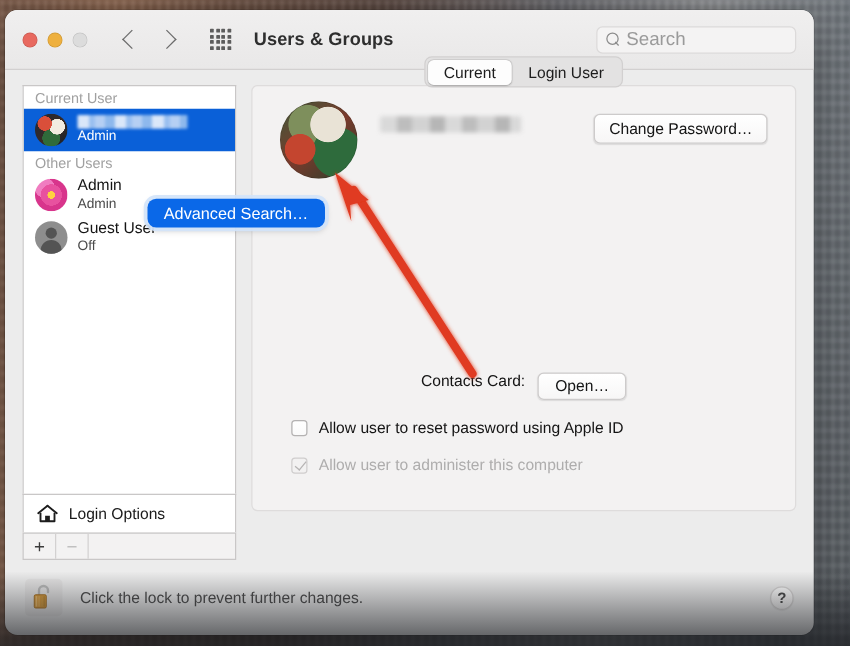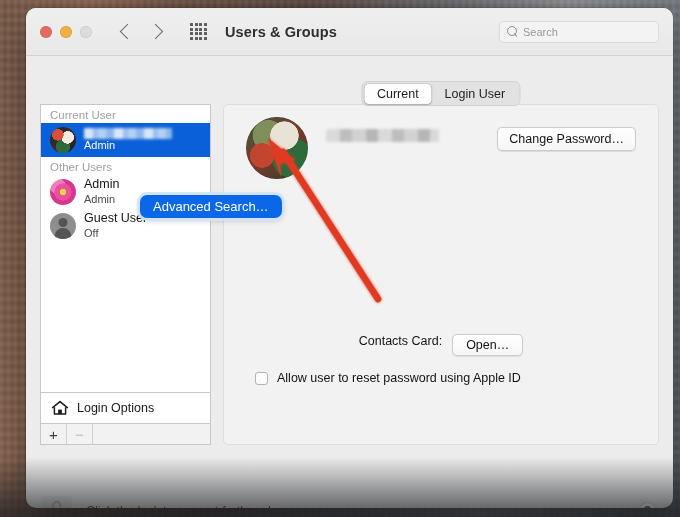--- a/index.html
+++ b/index.html
@@ -28,27 +28,27 @@
   }
   #desktop::after {
     content: "";
     position: absolute; left: 0; bottom: 0; width: 680px; height: 60px;
     background: linear-gradient(180deg, rgba(40,42,46,0.0), rgba(26,28,32,0.75));
   }
 
   
   #window {
     position: absolute;
-    left: 26px; top: 8px;
+    left: 4px; top: 8px;
     width: 647px; height: 500px;
     background: #ececec;
     border-radius: 10px;
     box-shadow: 0 14px 38px rgba(0,0,0,0.42), 0 0 0 0.5px rgba(0,0,0,0.22);
     overflow: hidden;
-    display: flex; flex-direction: column; gap: 36px;
+    display: flex; flex-direction: column;
   }
 
   
   .titlebar {
     height: 48px;
     background: linear-gradient(180deg, #f0efef, #e9e8e8);
     border-bottom: 1px solid #d2d0d0;
     display: flex; align-items: center;
     padding: 0 14px;
     flex-shrink: 0;
@@ -96,21 +96,21 @@
   .search-glyph { width: 11px; height: 11px; position: relative; flex-shrink: 0; }
   .search-glyph::before {
     content: ""; position: absolute; left: 0; top: 0;
     width: 8px; height: 8px; border: 1.3px solid #8b8b8b; border-radius: 50%;
   }
   .search-glyph::after {
     content: ""; position: absolute; left: 7px; top: 7px;
     width: 4px; height: 1.3px; background: #8b8b8b; transform: rotate(45deg);
     transform-origin: left center;
   }
-  .search-ph { font-size: 11px; color: #9a9a9a; }
+  .search-ph { font-size: 15px; color: #9a9a9a; }
 
   
   .body {
     flex: 1;
     display: flex;
     padding: 12px 14px 0 14px;
     gap: 12px;
     position: relative;
   }
 
@@ -492,20 +492,24 @@
         <div class="contacts-row">
           <span class="contacts-label">Contacts Card:</span>
           <span class="open-btn">Open…</span>
         </div>
 
         <div class="checkrow r1">
           <span class="cbox"></span>
           <span class="cl">Allow user to reset password using Apple ID</span>
         </div>
 
+        <div class="checkrow r2">
+          <span class="cbox dim checked"></span>
+          <span class="cl dim">Allow user to administer this computer</span>
+        </div>
 
       </div>
 
       <div class="ctxmenu">Advanced Search…</div>
 
     </div>
 
     <div class="footer">
       <span class="lockwrap">
         <svg width="22" height="24" viewBox="0 0 22 24">

